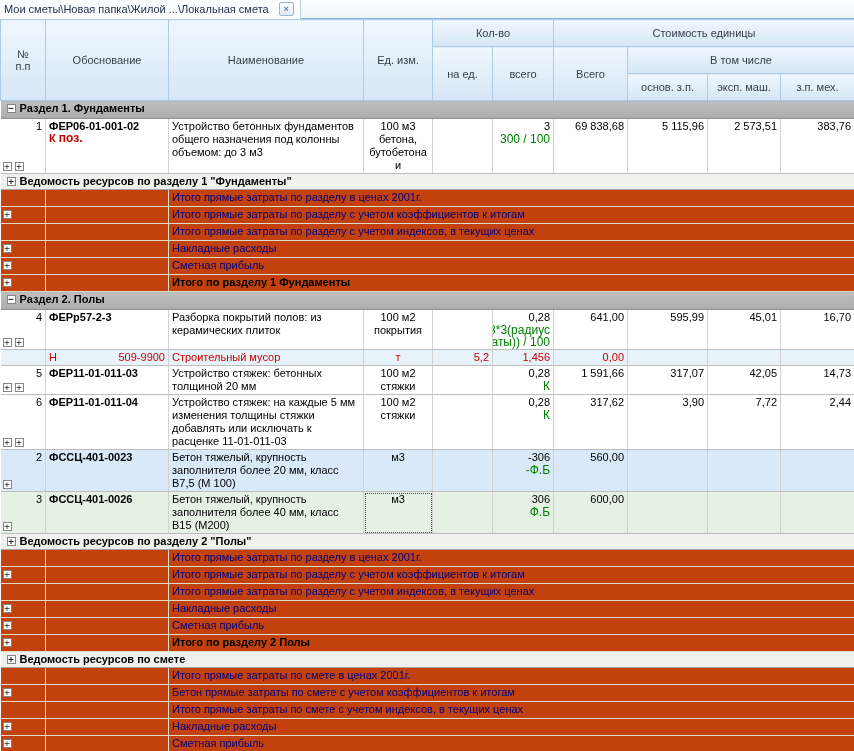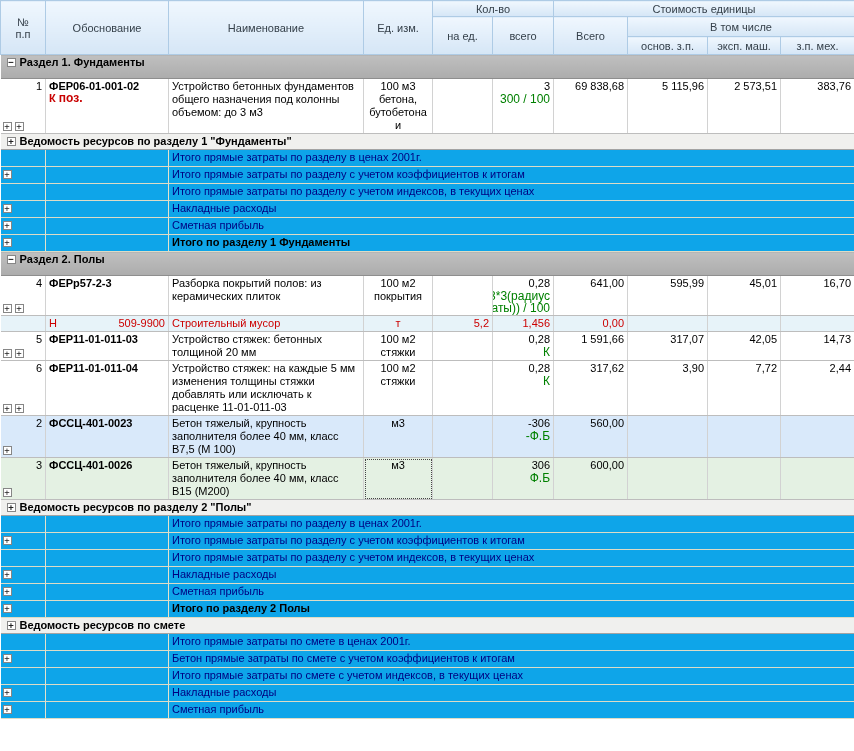--- a/index.html
+++ b/index.html
@@ -12,21 +12,21 @@
   .tab{height:19px;display:flex;align-items:center;padding:0 6px 0 4px;background:#fbfdff;
        border-right:1px solid #b9cfe8;color:#23324a;}
   .tab-title{white-space:nowrap;}
   .closebtn{width:15px;height:14px;margin-left:10px;border:1px solid #9ab6d8;border-radius:2px;
             background:linear-gradient(#ffffff,#dde9f6);color:#5d82ad;font-size:9px;line-height:12px;
             text-align:center;font-weight:bold;cursor:pointer;}
 
   
   table{border-collapse:collapse;table-layout:fixed;width:854px;}
   thead th{background:linear-gradient(#f0f7fe,#d5e6f6);border:1px solid #aecbe5;
-           font-weight:normal;color:#35404a;padding:1px 2px;text-align:center;vertical-align:middle;
+           font-weight:normal;color:#35404a;padding:7px 2px;text-align:center;vertical-align:middle;
            white-space:pre-line;}
   tr.hrowA th{height:16px;} tr.hrowB th{height:20px;} tr.hrowC th{height:18px;}
 
   td{padding:1px 3px;vertical-align:top;line-height:13px;overflow:hidden;}
   td.grid{border-right:1px solid #d2d2d2;border-bottom:1px solid #bdbdbd;background:#fff;}
   tr.bg-blue td.grid{background:#d9e9fa;}
   tr.bg-green td.grid{background:#e4f1e3;}
   tr.bg-hblue td.grid{background:#e7f3f9;}
 
   td.num{text-align:right;position:relative;}
@@ -40,35 +40,41 @@
   .obosn-split{display:flex;justify-content:space-between;}
   .focused{outline:1px dotted #444;outline-offset:-2px;}
 
   .row-icons{position:absolute;left:2px;bottom:2px;display:flex;gap:3px;}
   .xicon{display:inline-block;width:9px;height:9px;border:1px solid #868686;background:#fff;
          color:#222;font-size:9px;line-height:7px;text-align:center;
          font-family:"DejaVu Sans Mono",monospace;cursor:pointer;flex:0 0 auto;}
   .icon-inline{margin:2px 4px 0 3px;vertical-align:top;}
 
   tr.section-row td{background:linear-gradient(#bfbfbf,#acacac);font-weight:bold;
-      border-top:1px solid #8e8e8e;border-bottom:1px solid #8e8e8e;height:24px;padding:1px 12px 1px 3px;}
+      border-top:1px solid #8e8e8e;border-bottom:1px solid #8e8e8e;height:18px;padding:1px 12px 1px 3px;}
   tr.vedomost-row td{background:#f0f0ee;font-weight:bold;border-bottom:1px solid #a3a3a3;
       height:16px;padding:1px 0 1px 3px;}
-  tr.summary-row td{background:#0ea5e9;border-bottom:1px solid #dddcc6;height:17px;}
+  tr.summary-row td{background:#c2410c;border-bottom:1px solid #dddcc6;height:17px;}
   tr.summary-row td.sum-left{border-right:1px solid #e3e2cc;position:relative;}
   tr.summary-row td.sum-mid{border-right:1px solid #e3e2cc;}
   tr.summary-row td.sum-text{color:#000080;}
   tr.summary-row td.sum-text.bold{color:#000;font-weight:bold;}
   .sum-icon{position:absolute;left:2px;top:3px;}
 </style>
 </head>
 <body>
 
 <div>
 
+  <div class="tabbar">
+    <div class="tab">
+      <span class="tab-title">Мои сметы\Новая папка\Жилой ...\Локальная смета</span>
+      <span class="closebtn">×</span>
+    </div>
+  </div>
 
   <table>
     <colgroup>
       <col style="width:45px">
         <col style="width:123px">
         <col style="width:195px">
         <col style="width:69px">
       <col style="width:60px">
         <col style="width:61px">
         <col style="width:74px">
@@ -270,21 +276,21 @@
           <td class="grid num">
             <div>2</div>
             <div class="row-icons">
               <span class="xicon">+</span>
             </div>
           </td>
           <td class="grid code">
             <div>ФССЦ-401-0023</div>
           </td>
           <td class="grid">
-            <div>Бетон тяжелый, крупность заполнителя более 40 мм, класс В7,5 (М 100)</div>
+            <div>Бетон тяжелый, крупность заполнителя более 20 мм, класс В7,5 (М 100)</div>
           </td>
           <td class="grid unit">м3</td>
           <td class="grid val"></td>
           <td class="grid val">
             <div>-306</div>
             <div class="qty-note">-Ф.Б</div>
           </td>
           <td class="grid val">560,00</td>
           <td class="grid val"></td>
           <td class="grid val"></td>

